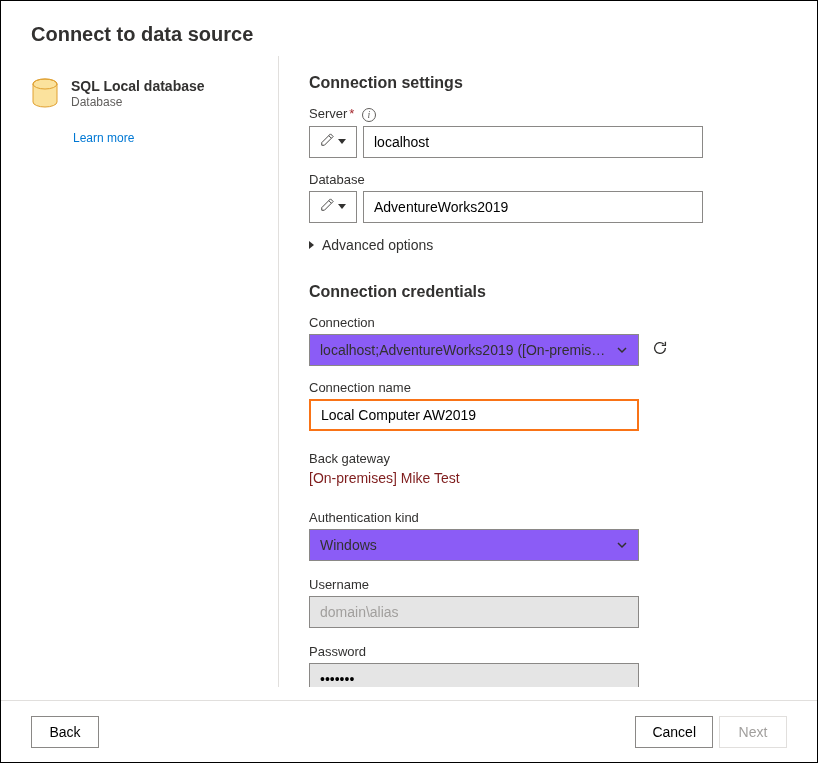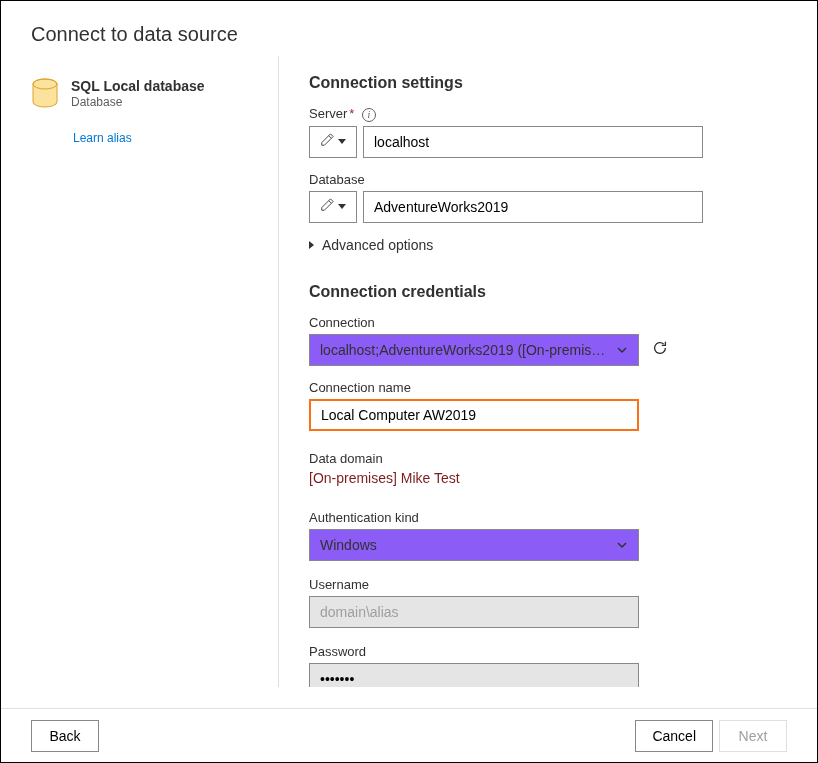--- a/index.html
+++ b/index.html
@@ -11,21 +11,21 @@
       height: 763px;
       border: 1px solid #000;
       position: relative;
       font-size: 14px;
     }
     .header {
       padding: 22px 30px 10px 30px;
     }
     .header h1 {
       font-size: 20px;
-      font-weight: 400;
+      font-weight: 700;
       color: #323130;
     }
     .content {
       display: flex;
       padding: 0 30px;
       height: calc(100% - 130px);
     }
     .sidebar {
       width: 248px;
       padding-top: 22px;
@@ -97,21 +97,21 @@
       width: 330px; height:32px; padding:0 10px; border:2px solid #f97316; background:#fff;
       font-size:14px; font-family:inherit; margin-bottom: 20px;
     }
     .static-val { font-size:14px; color:#7f1d1d; margin-top:3px; margin-bottom:24px; }
     .full-input {
       width:330px; height:32px; padding:0 10px; border:1px solid #8a8886; background:#e5e5e5;
       font-size:14px; font-family:inherit; margin-bottom:16px;
     }
     .full-input::placeholder { color:#a19f9d; }
     .footer {
-      position:absolute; bottom:0; left:0; right:0; height:54px;
+      position:absolute; bottom:0; left:0; right:0; height:62px;
       border-top:1px solid #e1dfdd; display:flex; align-items:center;
       justify-content:space-between; padding:0 30px;
     }
     .footer-right { display:flex; gap:6px; }
     .btn {
       min-width:68px; height:32px; padding:0 16px; border:1px solid #8a8886;
       background:#fff; font-size:14px; font-family:inherit; cursor:pointer;
     }
     .btn-disabled {
       color:#a19f9d; border-color:#e1dfdd; cursor:default;
@@ -132,21 +132,21 @@
             <ellipse cx="14" cy="6" rx="12" ry="5" fill="#fbe29d" stroke="#e0a030" stroke-width="1"></ellipse>
             <path d="M2 6 v18 a12 5 0 0 0 24 0 V6" fill="#fbe29d" stroke="#e0a030" stroke-width="1"></path>
             <ellipse cx="14" cy="6" rx="12" ry="5" fill="none" stroke="#e0a030" stroke-width="1"></ellipse>
           </svg>
       </span>
       <div>
         <div class="side-title">SQL Local database</div>
         <div class="side-sub">Database</div>
       </div>
     </div>
-    <a class="learn-more">Learn alias</a>
+    <a class="learn-more">Learn more</a>
   </div>
 
   <div class="main">
     <div class="section-title">Connection settings</div>
 
     <div class="field-label">
       <span>Server</span><span class="required">*</span>
       <span class="info-icon">i</span>
     </div>
     <div class="field-row">
@@ -188,21 +188,21 @@
       <span class="refresh-icon">
         <svg viewBox="0 0 20 20">
             <path d="M16 10 a6 6 0 1 1 -2 -4.5 M16 3 v4 h-4" fill="none" stroke="#323130" stroke-width="1.5"></path>
           </svg>
       </span>
     </div>
 
     <div class="field-label">Connection name</div>
     <input class="conn-name-input" value="Local Computer AW2019" style="">
 
-    <div class="field-label">Data domain</div>
+    <div class="field-label">Back gateway</div>
     <div class="static-val">[On-premises] Mike Test</div>
 
     <div class="field-label">Authentication kind</div>
     <div class="dropdown" style="margin-bottom:16px;">
       <span class="dropdown-text">Windows</span>
       <svg width="12" height="12" viewBox="0 0 12 12">
           <path d="M2 4 L6 8 L10 4" fill="none" stroke="#323130" stroke-width="1.5"></path>
         </svg>
     </div>
 

